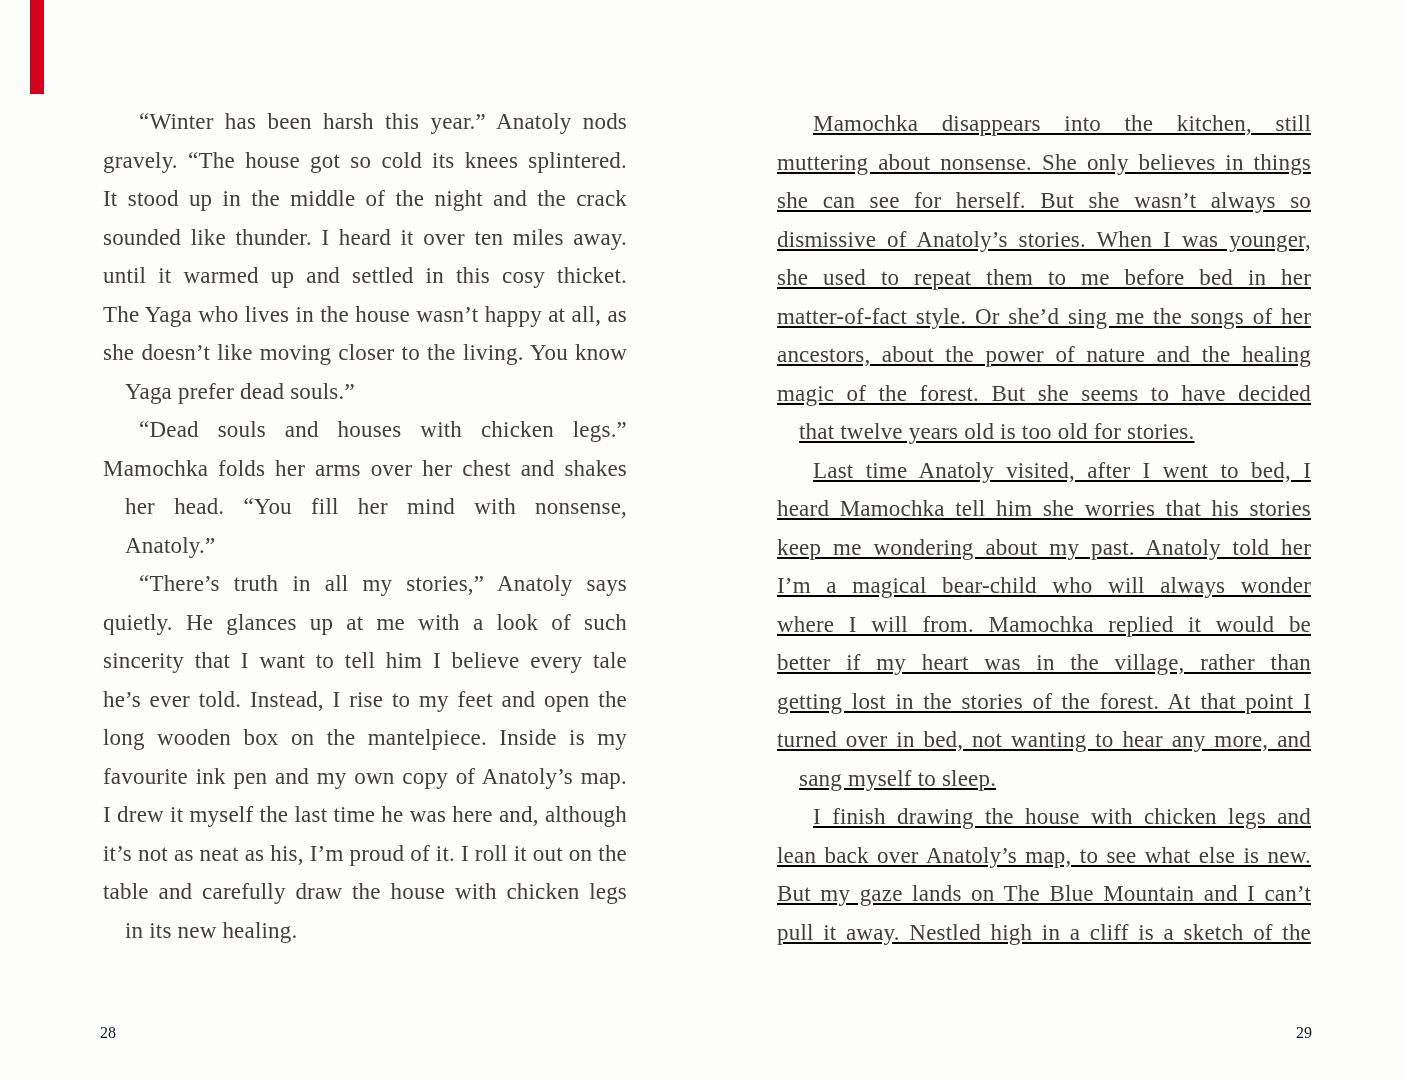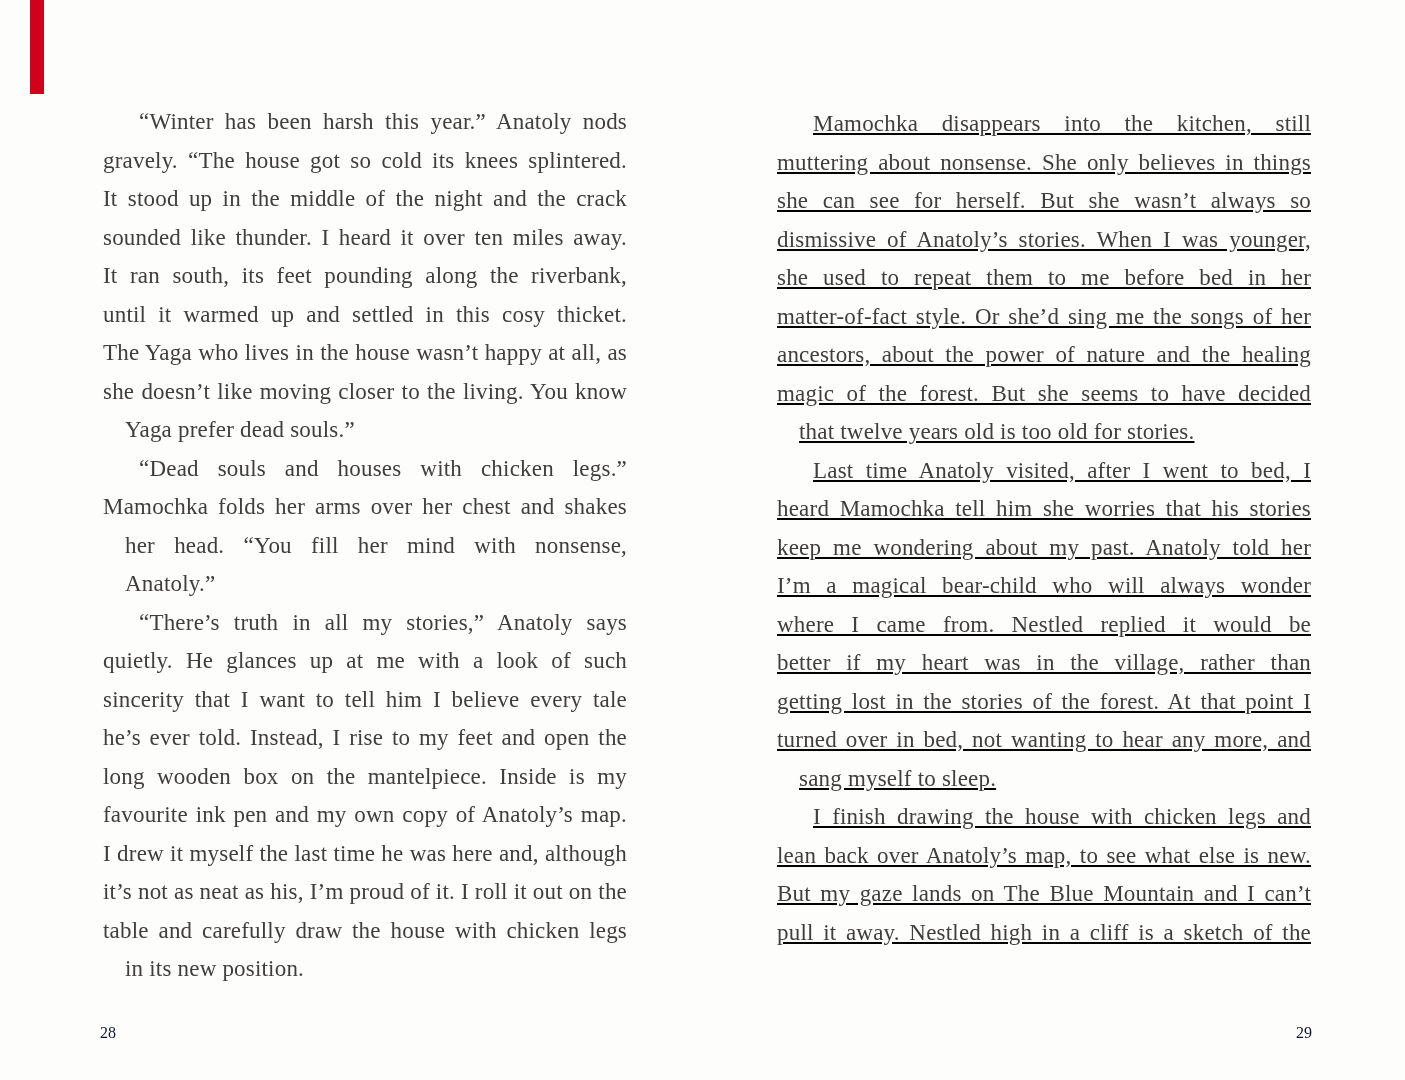--- a/index.html
+++ b/index.html
@@ -57,63 +57,62 @@
 
 <div class="spread">
   <div class="red-strip"></div>
 
   <div class="page page-left">
       <div class="paragraph">
         <div class="line indent">“Winter has been harsh this year.” Anatoly nods</div>
         <div class="line">gravely. “The house got so cold its knees splintered.</div>
         <div class="line">It stood up in the middle of the night and the crack</div>
         <div class="line">sounded like thunder. I heard it over ten miles away.</div>
-        <div class="line">It ran south, its feet pounding along the riverbank,</div>
         <div class="line">until it warmed up and settled in this cosy thicket.</div>
         <div class="line">The Yaga who lives in the house wasn’t happy at all, as</div>
         <div class="line">she doesn’t like moving closer to the living. You know</div>
         <div class="line last">Yaga prefer dead souls.”</div>
       </div>
       <div class="paragraph">
         <div class="line indent">“Dead souls and houses with chicken legs.”</div>
         <div class="line">Mamochka folds her arms over her chest and shakes</div>
         <div class="line last">her head. “You fill her mind with nonsense, Anatoly.”</div>
       </div>
       <div class="paragraph">
         <div class="line indent">“There’s truth in all my stories,” Anatoly says</div>
         <div class="line">quietly. He glances up at me with a look of such</div>
         <div class="line">sincerity that I want to tell him I believe every tale</div>
         <div class="line">he’s ever told. Instead, I rise to my feet and open the</div>
         <div class="line">long wooden box on the mantelpiece. Inside is my</div>
         <div class="line">favourite ink pen and my own copy of Anatoly’s map.</div>
         <div class="line">I drew it myself the last time he was here and, although</div>
         <div class="line">it’s not as neat as his, I’m proud of it. I roll it out on the</div>
         <div class="line">table and carefully draw the house with chicken legs</div>
-        <div class="line last">in its new position.</div>
+        <div class="line last">in its new healing.</div>
       </div>
     </div>
 
   <div class="page page-right">
       <div class="paragraph">
         <div class="line indent">Mamochka disappears into the kitchen, still</div>
         <div class="line">muttering about nonsense. She only believes in things</div>
         <div class="line">she can see for herself. But she wasn’t always so</div>
         <div class="line">dismissive of Anatoly’s stories. When I was younger,</div>
         <div class="line">she used to repeat them to me before bed in her</div>
         <div class="line">matter-of-fact style. Or she’d sing me the songs of her</div>
         <div class="line">ancestors, about the power of nature and the healing</div>
         <div class="line">magic of the forest. But she seems to have decided</div>
         <div class="line last">that twelve years old is too old for stories.</div>
       </div>
       <div class="paragraph">
         <div class="line indent">Last time Anatoly visited, after I went to bed, I</div>
         <div class="line">heard Mamochka tell him she worries that his stories</div>
         <div class="line">keep me wondering about my past. Anatoly told her</div>
         <div class="line">I’m a magical bear-child who will always wonder</div>
-        <div class="line">where I came from. Nestled replied it would be</div>
+        <div class="line">where I will from. Mamochka replied it would be</div>
         <div class="line">better if my heart was in the village, rather than</div>
         <div class="line">getting lost in the stories of the forest. At that point I</div>
         <div class="line">turned over in bed, not wanting to hear any more, and</div>
         <div class="line last">sang myself to sleep.</div>
       </div>
       <div class="paragraph">
         <div class="line indent">I finish drawing the house with chicken legs and</div>
         <div class="line">lean back over Anatoly’s map, to see what else is new.</div>
         <div class="line">But my gaze lands on The Blue Mountain and I can’t</div>
         <div class="line">pull it away. Nestled high in a cliff is a sketch of the</div>

